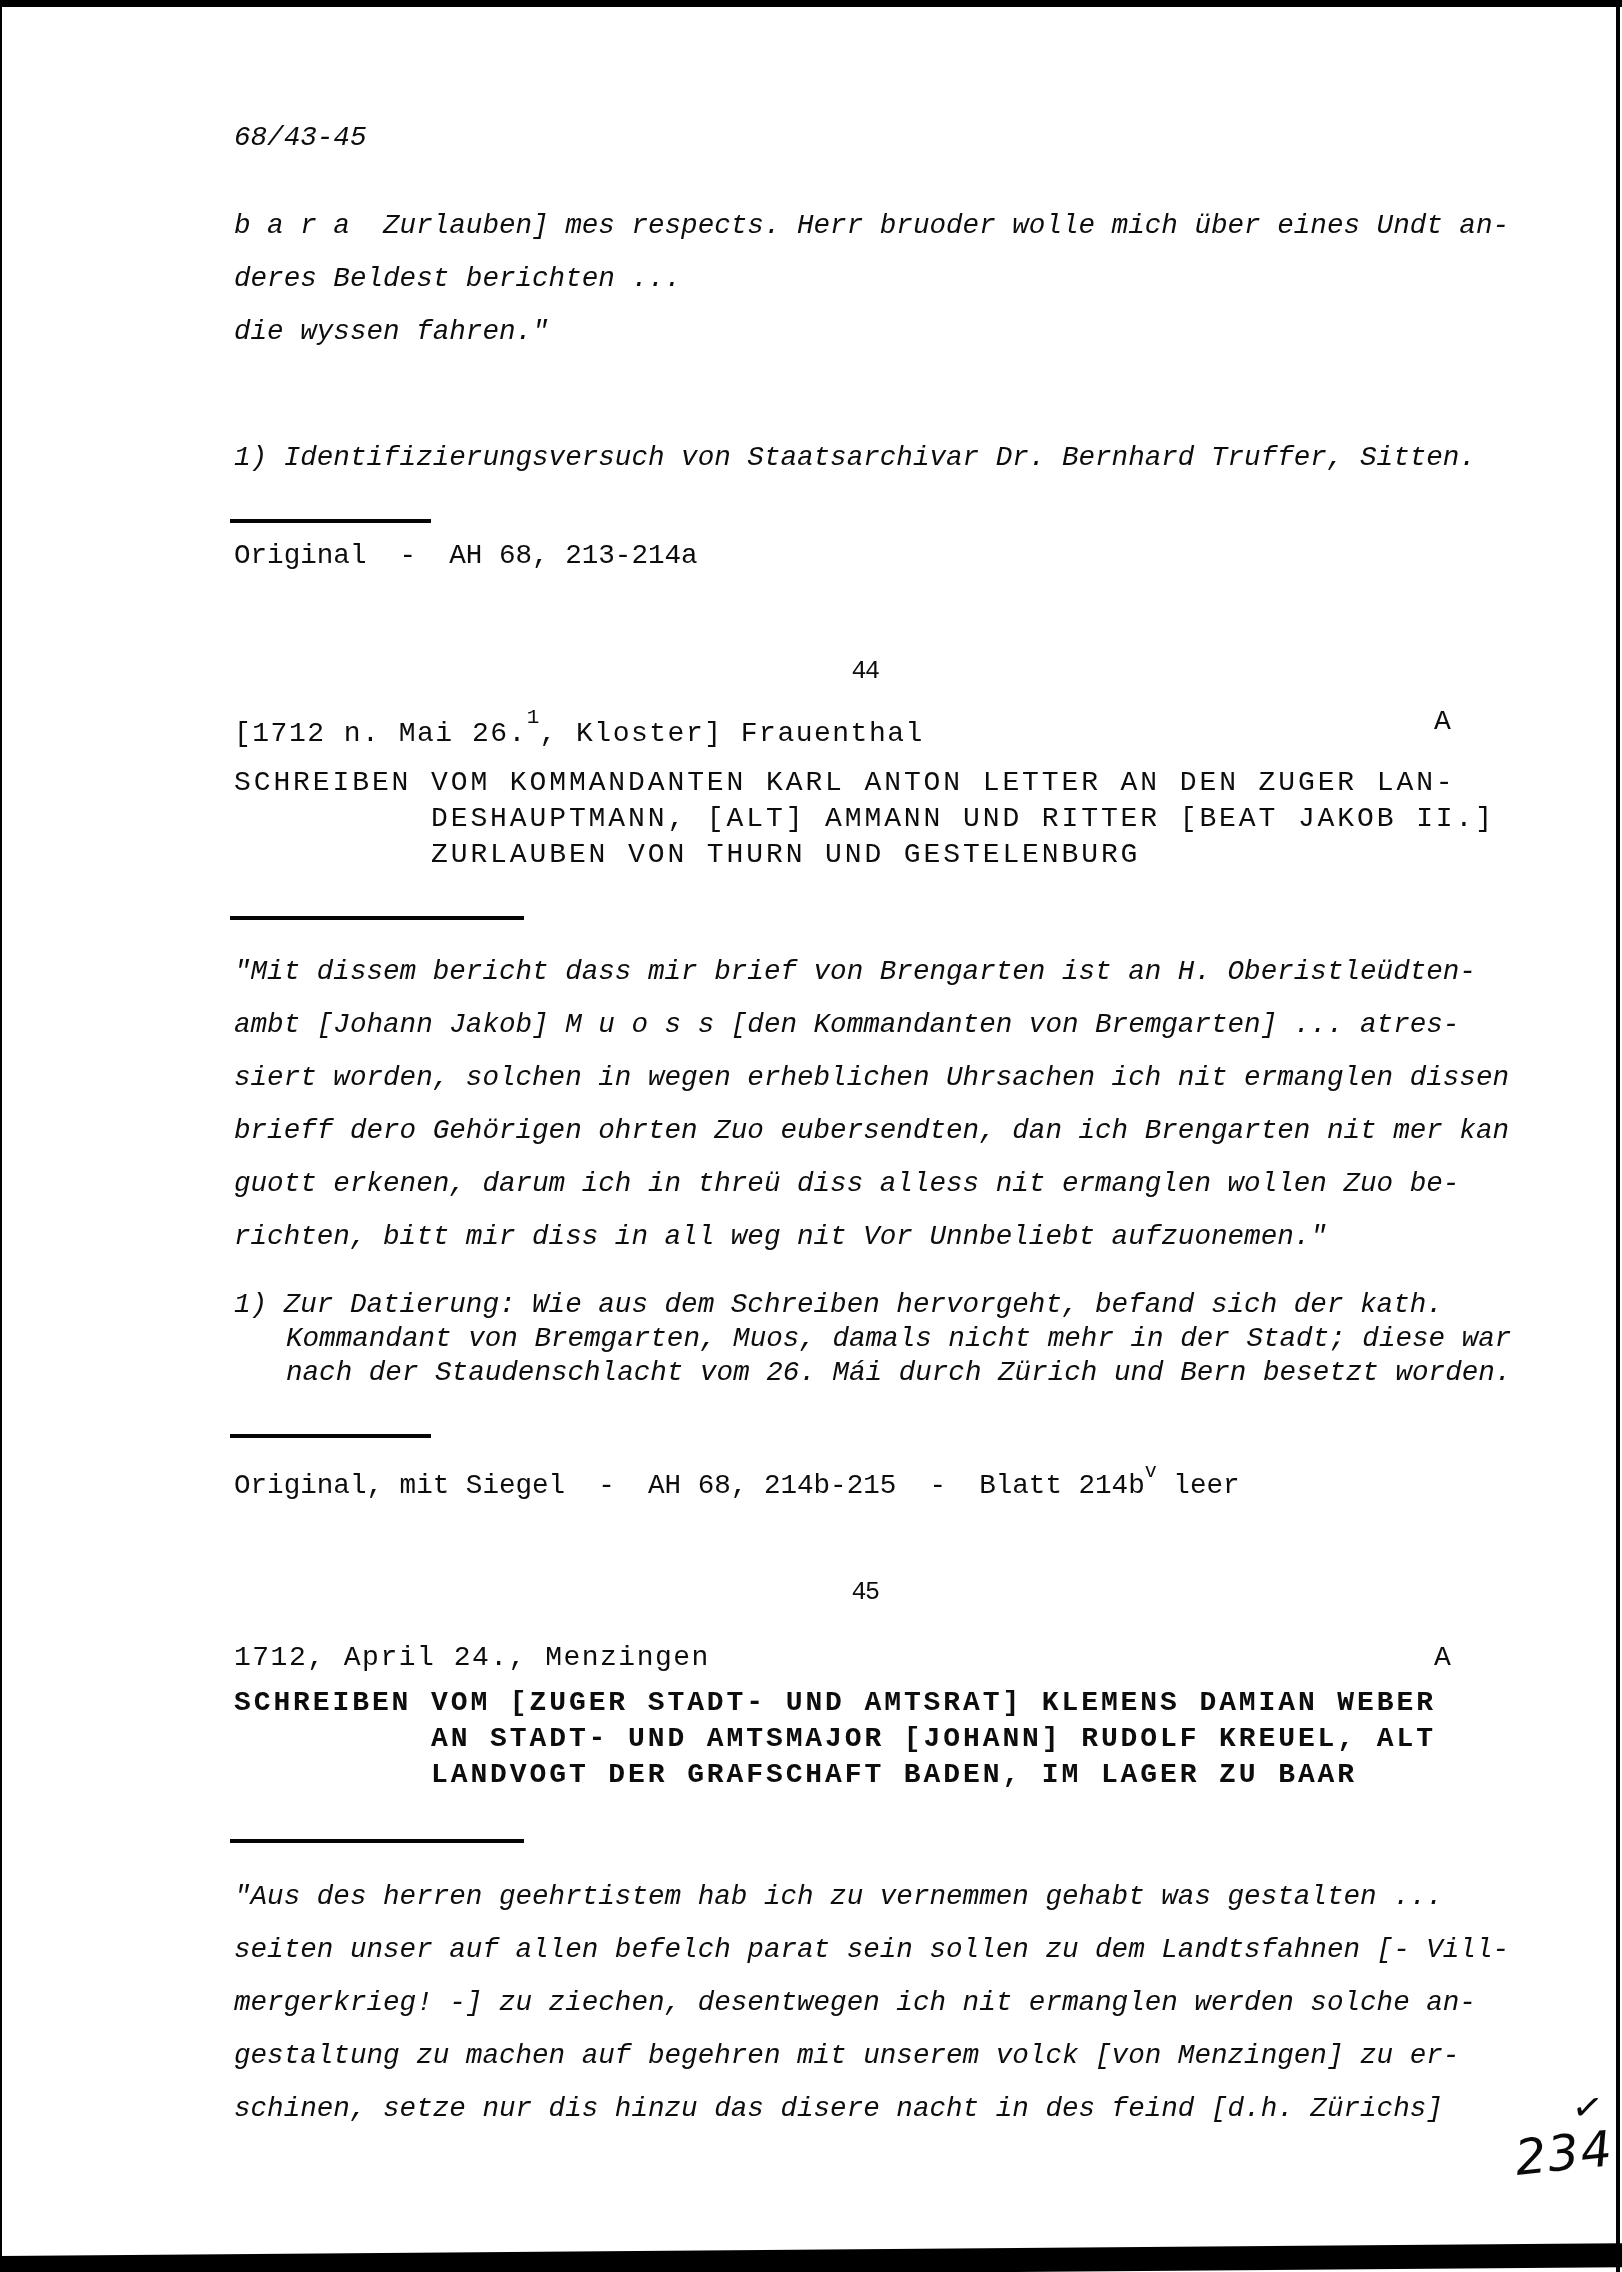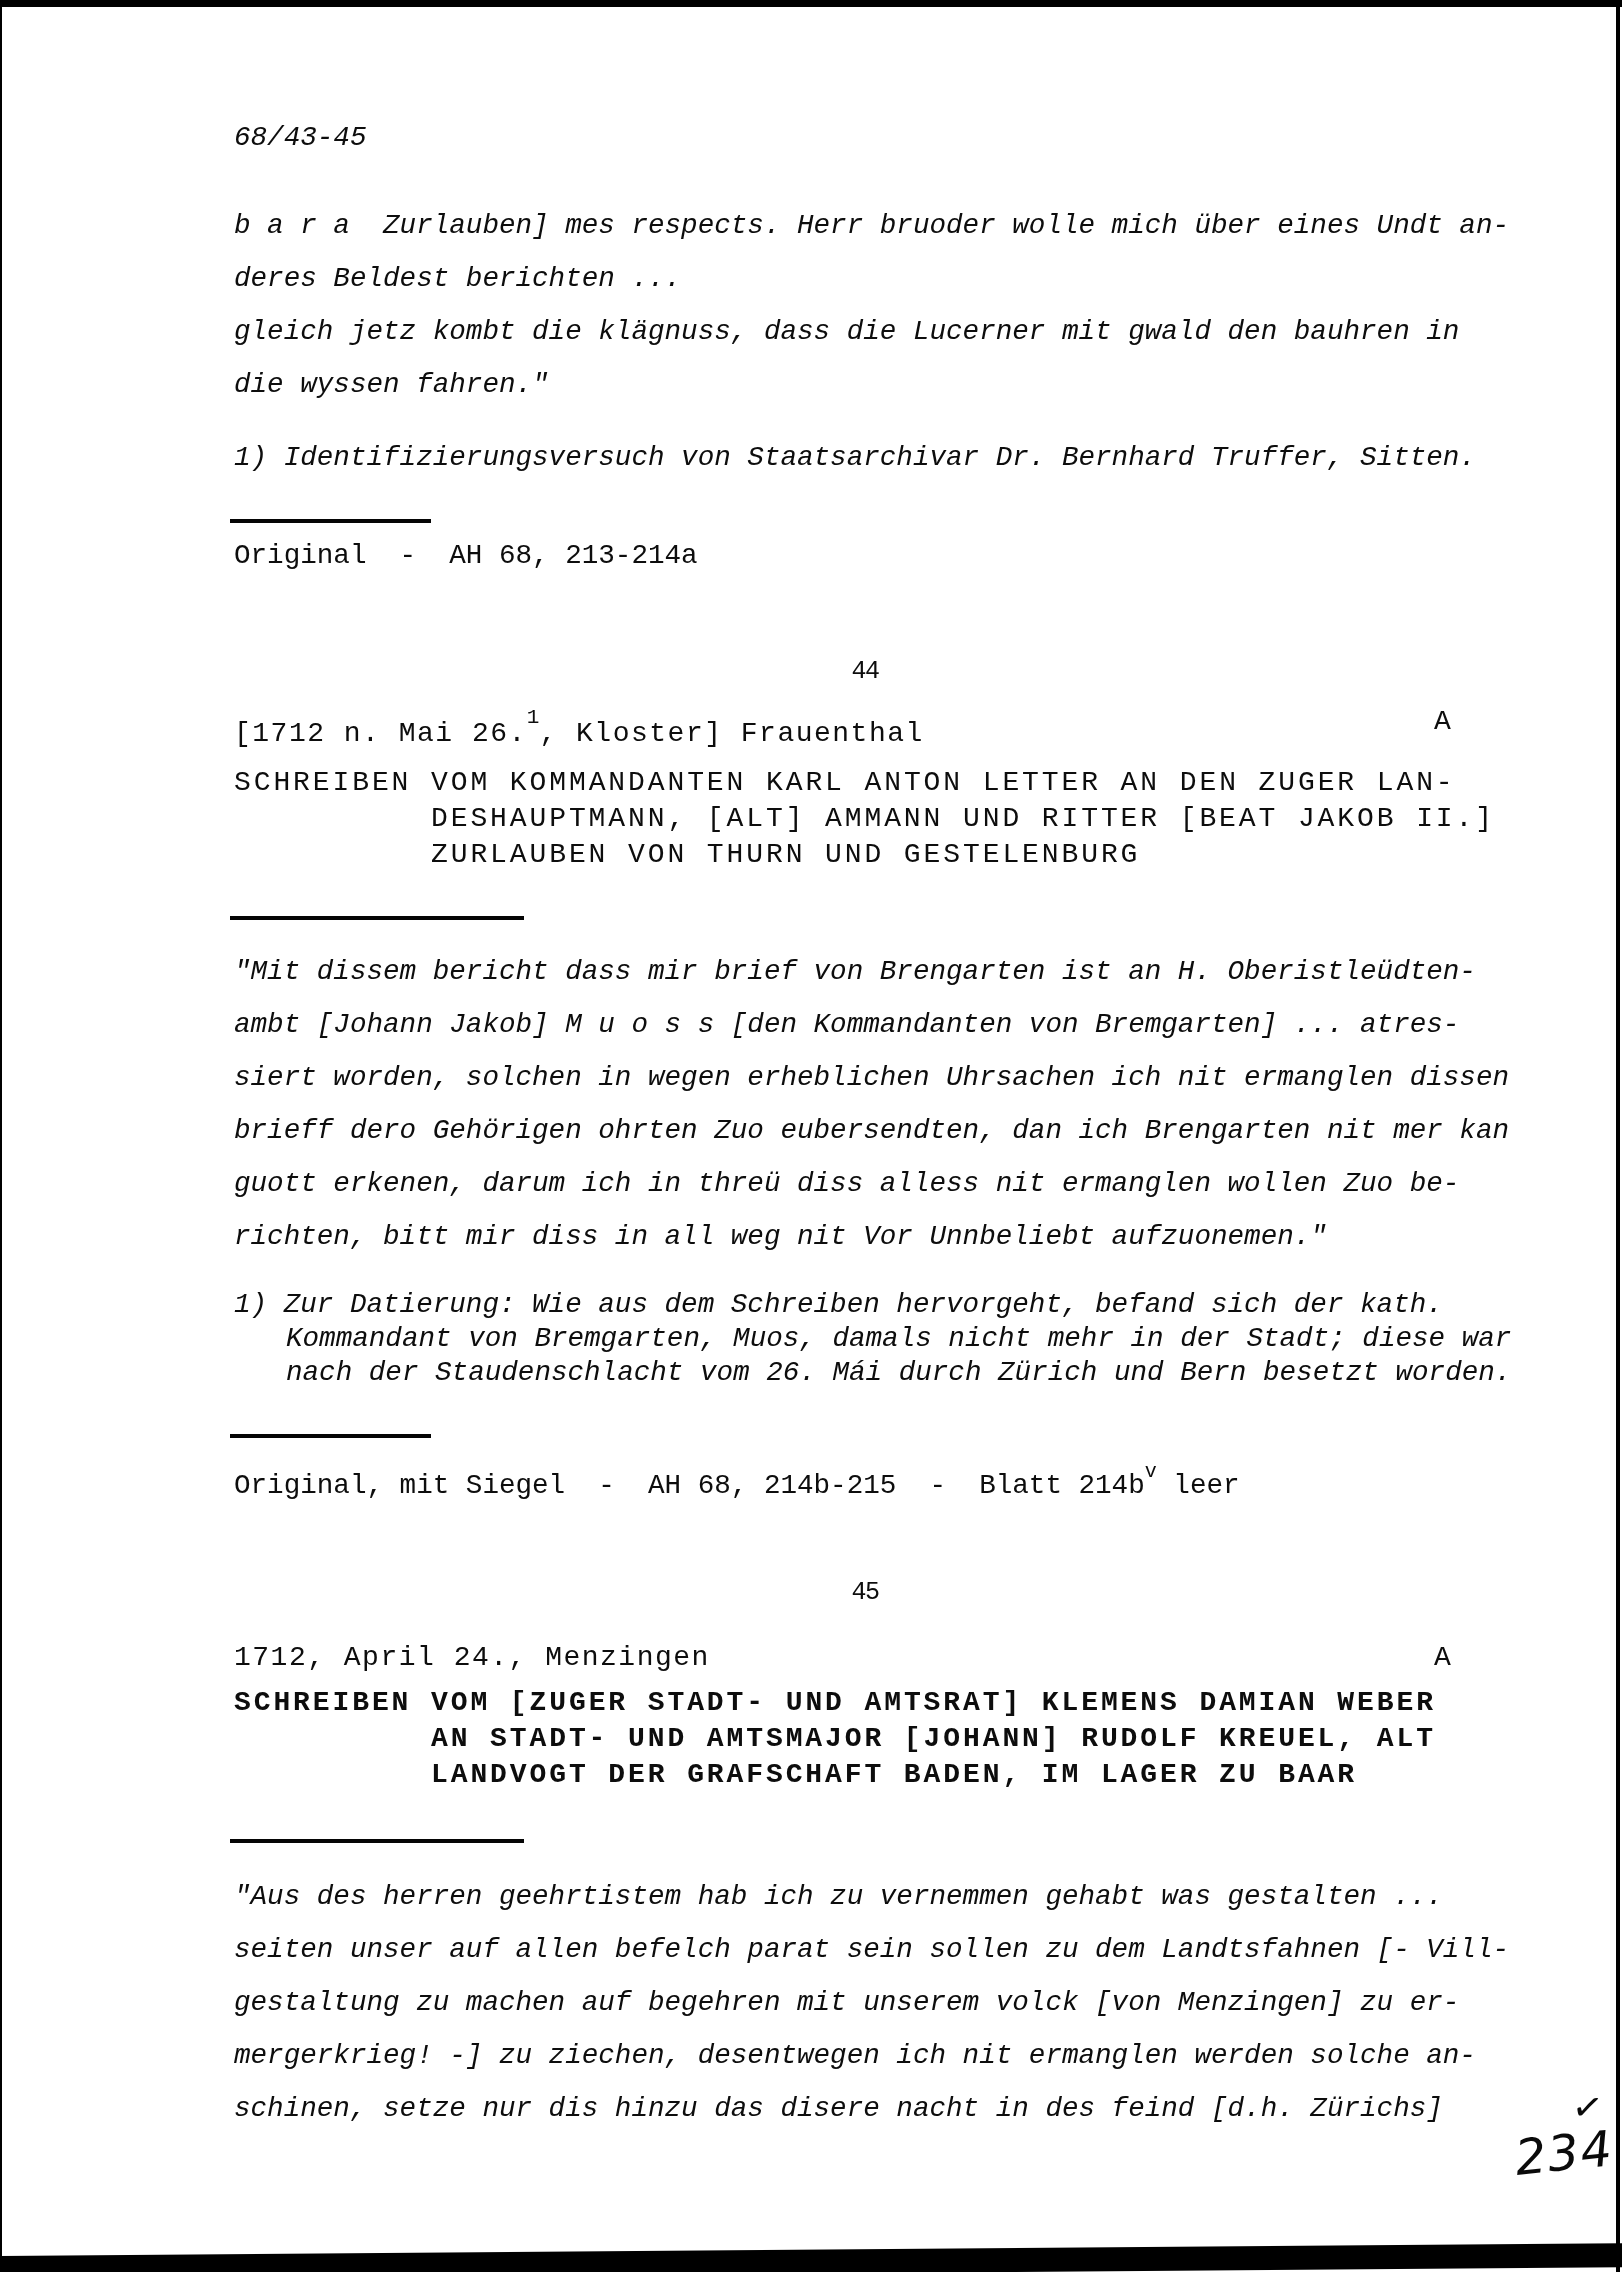--- a/index.html
+++ b/index.html
@@ -38,21 +38,20 @@
   <div class="edge" style="left:0;top:0;width:1622px;height:6.5px;"></div>
   <div class="edge" style="left:0;top:0;width:2.4px;height:2273px;"></div>
   <div class="edge" style="left:1616px;top:0;width:4px;height:2273px;"></div>
   <div class="edge" style="left:-4px;top:2256px;width:1634px;height:24px;transform:rotate(-0.45deg);transform-origin:left top;"></div>
 
   <div class="abs body it line" style="left:234px;top:122px;">68/43-45</div>
 
   <div class="abs col q" style="top:199px;">
     <div class="line body it">b a r a  Zurlauben] mes respects. Herr bruoder wolle mich über eines Undt an-</div>
     <div class="line body it">deres Beldest berichten ...</div>
-    <div class="line body it">gleich jetz kombt die klägnuss, dass die Lucerner mit gwald den bauhren in</div>
     <div class="line body it">die wyssen fahren."</div>
   </div>
 
   <div class="abs body it line" style="left:234px;top:442px;">1) Identifizierungsversuch von Staatsarchivar Dr. Bernhard Truffer, Sitten.</div>
 
   <div class="rule" style="left:230px;top:519px;width:201px;"></div>
   <div class="abs body line" style="left:234px;top:540px;text-align:center;">Original  -  AH 68, 213-214a</div>
 
   <div class="abs col center num" style="top:657px;">44</div>
 
@@ -94,22 +93,22 @@
     <div class="line caps">SCHREIBEN VOM [ZUGER STADT- UND AMTSRAT] KLEMENS DAMIAN WEBER</div>
     <div class="line caps title-indent">AN STADT- UND AMTSMAJOR [JOHANN] RUDOLF KREUEL, ALT</div>
     <div class="line caps title-indent">LANDVOGT DER GRAFSCHAFT BADEN, IM LAGER ZU BAAR</div>
   </div>
 
   <div class="rule" style="left:230px;top:1839px;width:294px;"></div>
 
   <div class="abs col q" style="top:1870px;">
     <div class="line body it">"Aus des herren geehrtistem hab ich zu vernemmen gehabt was gestalten ...</div>
     <div class="line body it">seiten unser auf allen befelch parat sein sollen zu dem Landtsfahnen [- Vill-</div>
+    <div class="line body it">mergerkrieg! -] zu ziechen, desentwegen ich nit ermanglen werden solche an-</div>
     <div class="line body it">gestaltung zu machen auf begehren mit unserem volck [von Menzingen] zu er-</div>
-    <div class="line body it">mergerkrieg! -] zu ziechen, desentwegen ich nit ermanglen werden solche an-</div>
     <div class="line body it">schinen, setze nur dis hinzu das disere nacht in des feind [d.h. Zürichs]</div>
   </div>
 
   <div class="abs hand check" style="left:1572px;top:2086px;">✓</div>
   <div class="abs hand pageno" style="left:1515px;top:2125px;">234</div>
 
 </div>
 
 
 </body></html>

